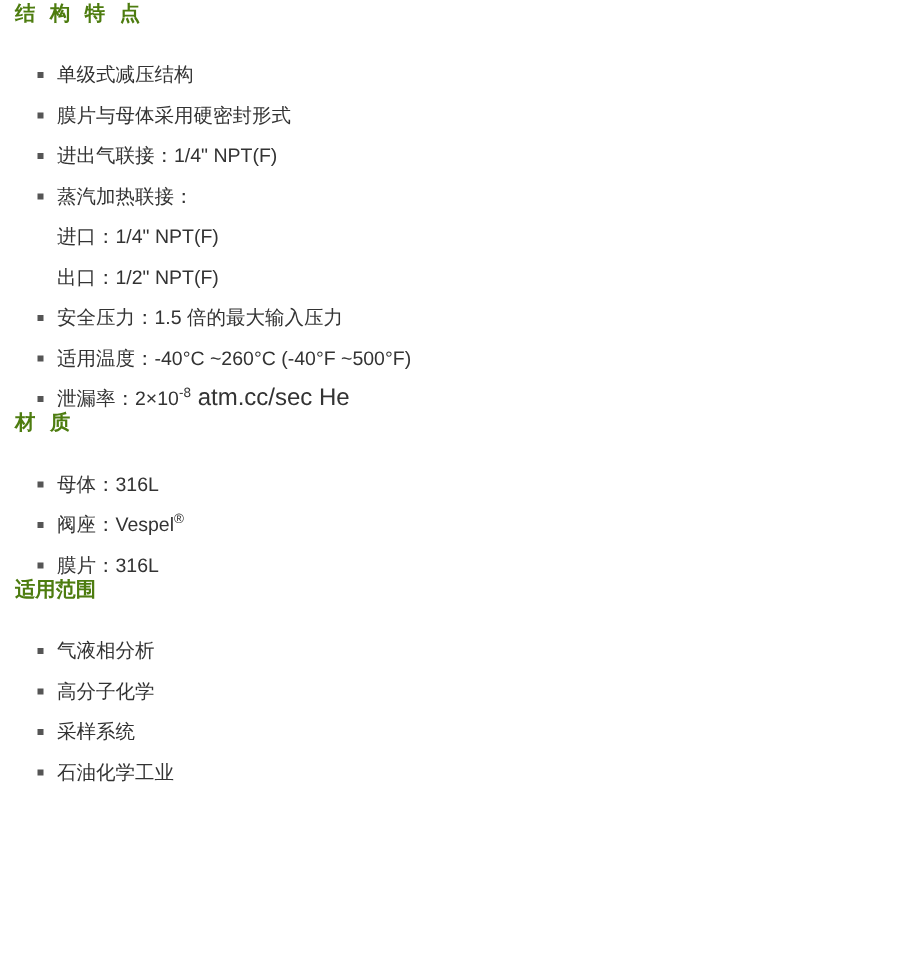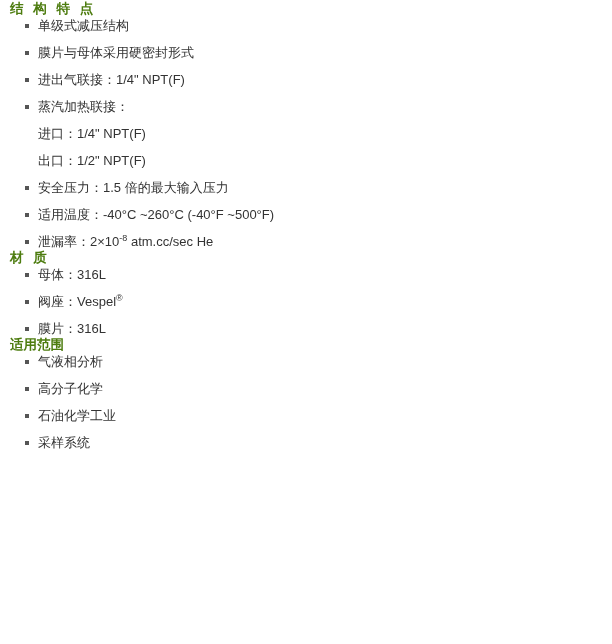--- a/index.html
+++ b/index.html
@@ -44,21 +44,21 @@
   }
   ul.bullets > li {
     position: relative;
     font-size: 13px;
     color: #333333;
     line-height: 15px;
     padding-left: 28px;
     margin-top: 12px;
   }
   ul.bullets > li.first {
-    margin-top: 0;
+    margin-top: 24px;
   }
   ul.bullets > li::before {
     content: "";
     position: absolute;
     left: 15px;
     top: 6px;
     width: 4px;
     height: 4px;
     background: #555555;
     border-radius: 0;
@@ -71,21 +71,21 @@
   }
   .sub-line {
     margin-top: 13px;
   }
   sup {
     font-size: 9px;
     vertical-align: super;
     line-height: 0;
   }
   .unit {
-    font-size: 13px;
+    font-size: 16px;
     text-align: center;
   }
 </style>
 </head>
 <body>
 
 <div class="page">
 
   <h2 class="section-title spaced sec-1">结 构 特 点</h2>
   <ul class="bullets">
@@ -104,17 +104,17 @@
   <ul class="bullets">
     <li class="first"><span>母体：316L</span></li>
     <li><span>阀座：Vespel</span><sup>®</sup></li>
     <li><span>膜片：316L</span></li>
   </ul>
 
   <h2 class="section-title sec-3">适用范围</h2>
   <ul class="bullets">
     <li class="first"><span>气液相分析</span></li>
     <li><span>高分子化学</span></li>
+    <li><span>采样系统</span></li>
     <li><span>石油化学工业</span></li>
-    <li><span>采样系统</span></li>
   </ul>
 
 </div>
 
 </body></html>

